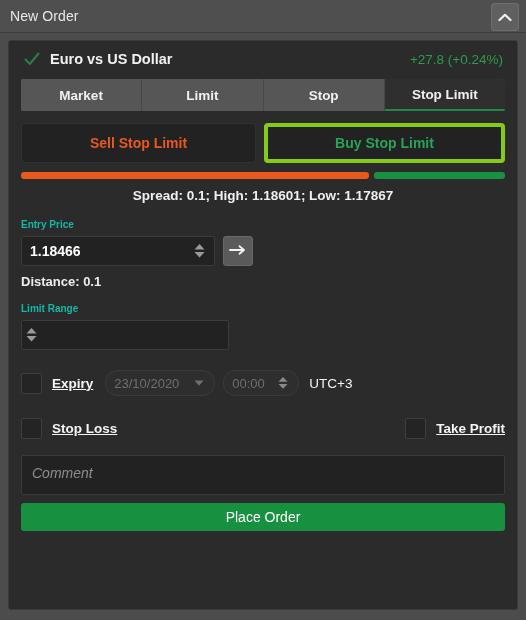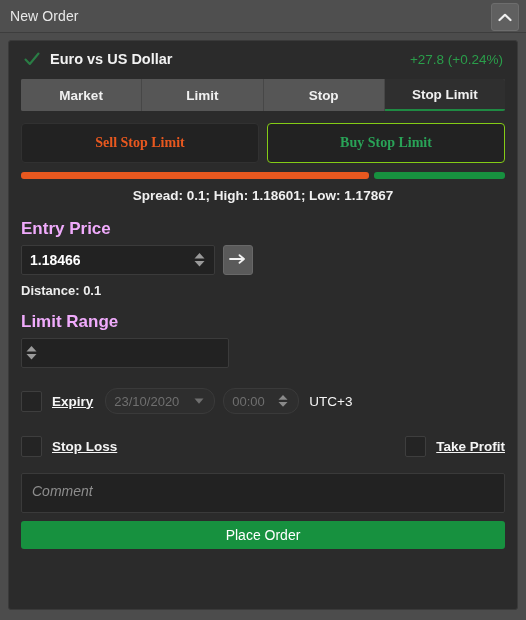--- a/index.html
+++ b/index.html
@@ -130,24 +130,23 @@
     border-radius: 4px;
     background: #222222;
     border: 1px solid #313131;
     display: flex;
     align-items: center;
     justify-content: center;
     font-size: 14px;
     font-weight: bold;
     cursor: pointer;
     box-sizing: border-box;
-    font-family: Liberation Serif, serif;
   }
   .side-btn.sell { color: #e8581f; }
-  .side-btn.buy  { color: #29a357; border: 1px solid #84cc16; }
+  .side-btn.buy  { color: #29a357; border: 4px solid #84cc16; }
 
   
   .spread-bar {
     display: flex;
     gap: 5px;
     margin: 9px 6px 0 6px;
     height: 7px;
   }
   .spread-bar .sell-part { background: #e8581f; border-radius: 3px; }
   .spread-bar .buy-part  { background: #17913f; border-radius: 3px; }
@@ -160,23 +159,23 @@
     margin-top: 9px;
   }
 
   
   .form-area { margin: 0 6px; padding-top: 16px; }
   .row2 { display: flex; }
   .col-left  { width: 232px; flex: 0 0 232px; }
   .col-right { flex: 1 1 auto; padding-left: 12px; }
 
   .field-label {
-    font-size: 17px;
-    font-weight: bold;
-    color: #f0abfc;
+    font-size: 10px;
+    font-weight: bold;
+    color: #14b8a6;
     margin-bottom: 6px;
   }
 
   .input-box {
     position: relative;
     height: 30px;
     background: #222222;
     border: 1px solid #3b3b3b;
     border-radius: 2px;
     display: flex;

